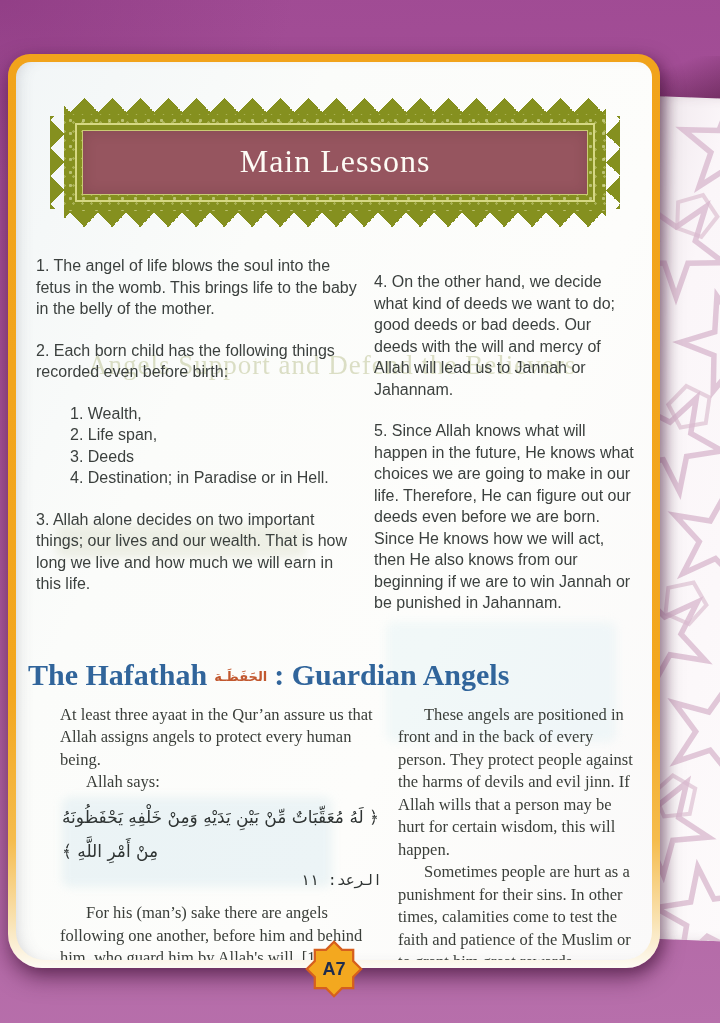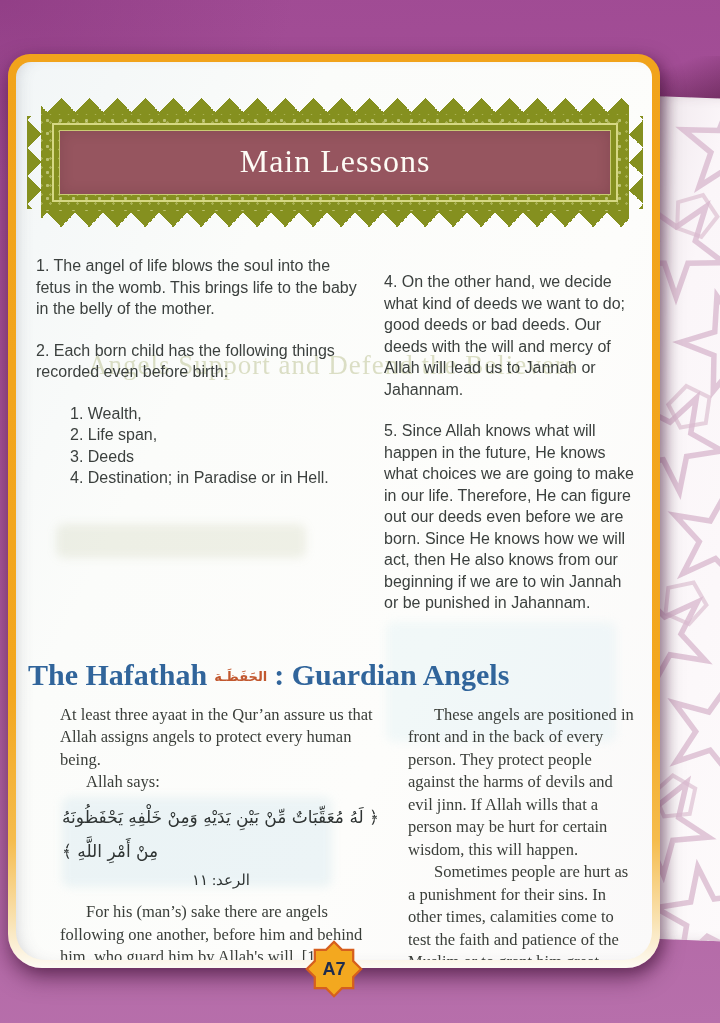--- a/index.html
+++ b/index.html
@@ -30,57 +30,57 @@
     padding:36px 10px 0 12px;}
   
   .ghost-heading{position:absolute;top:288px;left:72px;z-index:0;white-space:nowrap;
     font-family:"Liberation Serif",serif;font-size:27px;letter-spacing:1px;
     color:rgba(142,152,72,.30);filter:blur(.7px);}
   .streak{position:absolute;z-index:0;filter:blur(5px);border-radius:8px;}
   .s1{left:40px;top:462px;width:250px;height:34px;background:rgba(150,152,90,.13);}
   .s2{left:46px;top:735px;width:270px;height:90px;background:rgba(176,216,228,.22);}
   .s3{left:370px;top:560px;width:230px;height:120px;background:rgba(196,228,238,.20);}
   
-  .banner{position:relative;width:588px;margin:0 auto;z-index:1;}
+  .banner{position:relative;width:542px;margin:0 auto;z-index:1;}
   .teeth-top{height:16px;background:conic-gradient(from 135deg at 50% 0,#85901f 90deg,#0000 0) 6px 0/28px 16px repeat-x;}
   .teeth-bottom{height:16px;background:conic-gradient(from -45deg at 50% 100%,#85901f 90deg,#0000 0) 6px 0/28px 16px repeat-x;}
   .banner-body{position:relative;background-color:#85901f;padding:9px 11px;
     background-image:
       radial-gradient(circle,rgba(242,244,200,.5) 1.3px,rgba(0,0,0,0) 1.8px),
       radial-gradient(circle,rgba(230,233,170,.38) 1px,rgba(0,0,0,0) 1.5px);
     background-size:13px 13px,9px 9px;background-position:0 0,5px 4px;}
   .teeth-left{position:absolute;left:-14px;top:2px;bottom:2px;width:14px;
     background:conic-gradient(from 225deg at 100% 50%,#85901f 90deg,#0000 0) 0 4px/14px 28px repeat-y;}
   .teeth-right{position:absolute;right:-14px;top:2px;bottom:2px;width:14px;
     background:conic-gradient(from 45deg at 0 50%,#85901f 90deg,#0000 0) 0 4px/14px 28px repeat-y;}
   .banner-inner{border:2px solid #d6d883;padding:5px;}
   .banner-title-box{background:#96555f;border:1px solid #c9cb74;padding:12px 10px 14px;text-align:center;
     box-shadow:inset 0 0 14px rgba(60,20,30,.18);}
   .banner-title{color:#fdfbf5;font-family:"Liberation Serif",serif;font-size:32px;letter-spacing:1px;font-weight:400;}
   
-  .cols{position:relative;display:flex;gap:26px;padding:0 8px;z-index:1;}
+  .cols{position:relative;display:flex;gap:16px;padding:0 8px;z-index:1;}
   .cols-upper{margin-top:28px;}
   .col-l{width:322px;flex:0 0 322px;}
   .col-r{flex:1;}
   .col-r-pad{padding-top:16px;}
   p.sans{font-family:"Liberation Sans",sans-serif;font-size:16px;line-height:21.5px;color:#3b403e;margin:0 0 20px;}
   .sublist{margin:18px 0 20px 34px;}
   .sublist div{font-family:"Liberation Sans",sans-serif;font-size:16px;line-height:21.5px;color:#3b403e;}
   
   .section-heading{position:relative;z-index:1;text-align:left;margin:24px 0 12px;
     font-family:"Liberation Serif",serif;font-size:30px;color:#31659b;}
   .heading-ar{font-family:"DejaVu Sans",sans-serif;font-size:13px;color:#c2582f;margin:0 7px;
     position:relative;top:-4px;}
   
   .cols-lower{margin-top:8px;margin-left:24px;}
   p.serif{font-family:"Liberation Serif",serif;font-size:16.5px;line-height:22.5px;color:#3a3e39;margin:0;}
   .indent{text-indent:26px;}
   .quran{direction:rtl;text-align:left;font-family:"DejaVu Sans",sans-serif;font-size:17px;
     line-height:2.05;color:#2f3433;margin:6px 2px 0;}
-  .quran-ref{direction:rtl;text-align:center;font-family:Liberation Serif, serif;font-size:15px;
+  .quran-ref{direction:rtl;font-family:Liberation Mono, monospace;font-size:15px;
     color:#2f3433;margin:2px 0 12px;}
   
   .badge{position:absolute;left:305px;top:940px;z-index:5;}
   .badge text{font-family:"Liberation Sans",sans-serif;font-weight:bold;font-size:20px;fill:#1e2c4e;}
 </style>
 </head>
 <body>
 
 <div class="scene">
 
@@ -133,20 +133,21 @@
       <div class="cols cols-upper">
         <div class="col-l">
           <p class="sans">1. The angel of life blows the soul into the fetus in the womb. This brings life to the baby in the belly of the mother.</p>
           <p class="sans">2. Each born child has the following things recorded even before birth:</p>
           <div class="sublist">
             <div>1. Wealth,</div>
             <div>2. Life span,</div>
             <div>3. Deeds</div>
             <div>4. Destination; in Paradise or in Hell.</div>
           </div>
+          <p class="sans">3. Allah alone decides on two important things; our lives and our wealth. That is how long we live and how much we will earn in this life.</p>
         </div>
         <div class="col-r col-r-pad">
           <p class="sans">4. On the other hand, we decide what kind of deeds we want to do; good deeds or bad deeds. Our deeds with the will and mercy of Allah will lead us to Jannah or Jahannam.</p>
           <p class="sans">5. Since Allah knows what will happen in the future, He knows what choices we are going to make in our life. Therefore, He can figure out our deeds even before we are born. Since He knows how we will act, then He also knows from our beginning if we are to win Jannah or be punished in Jahannam.</p>
         </div>
       </div>
 
       <h2 class="section-heading"><span>The Hafathah</span><span class="heading-ar">الحَفَظَـة</span><span>: Guardian Angels</span></h2>
 
       <div class="cols cols-lower">

